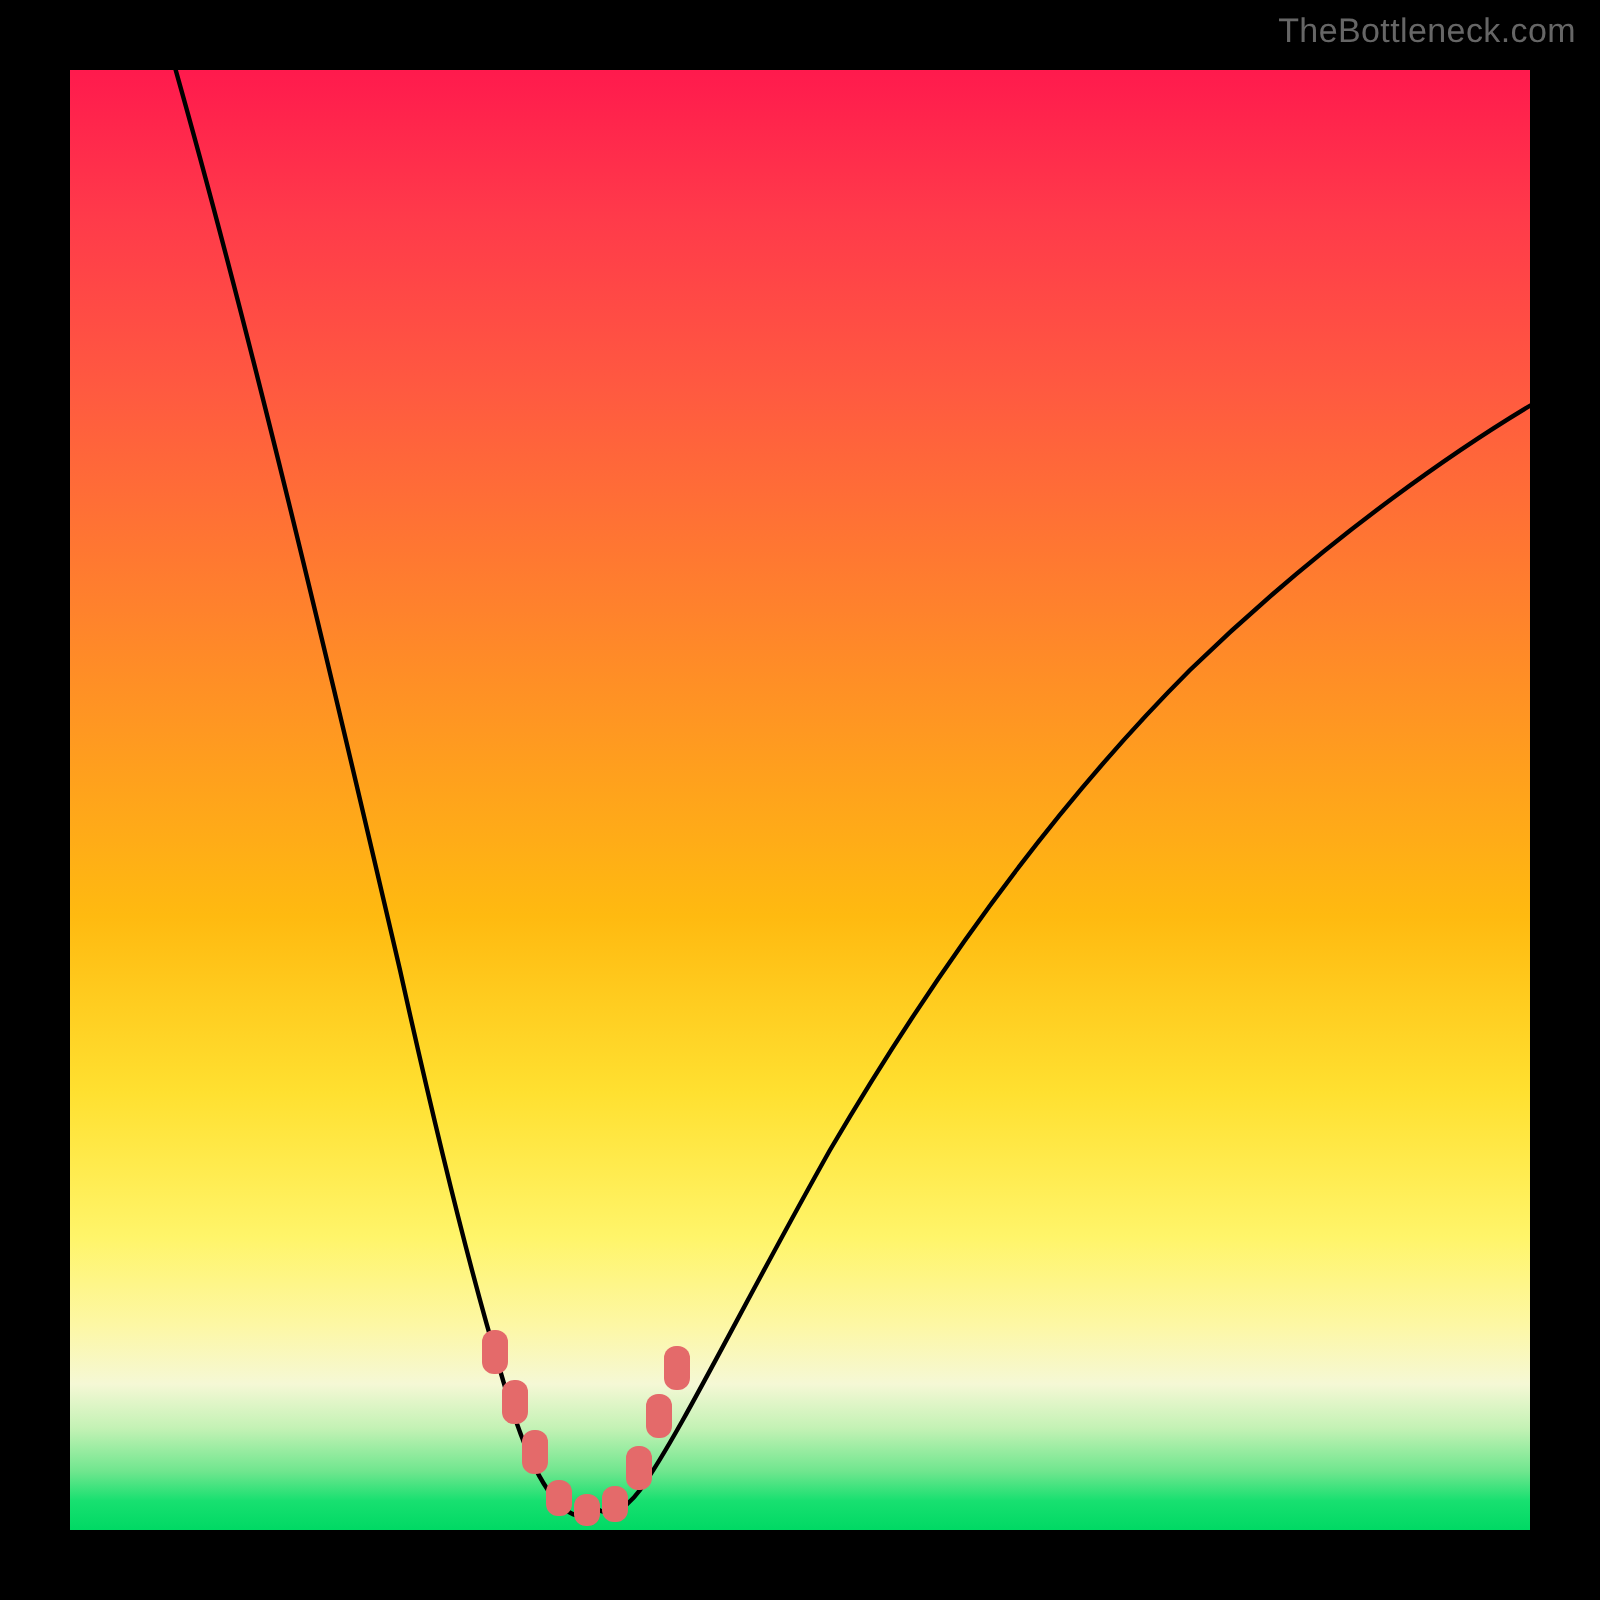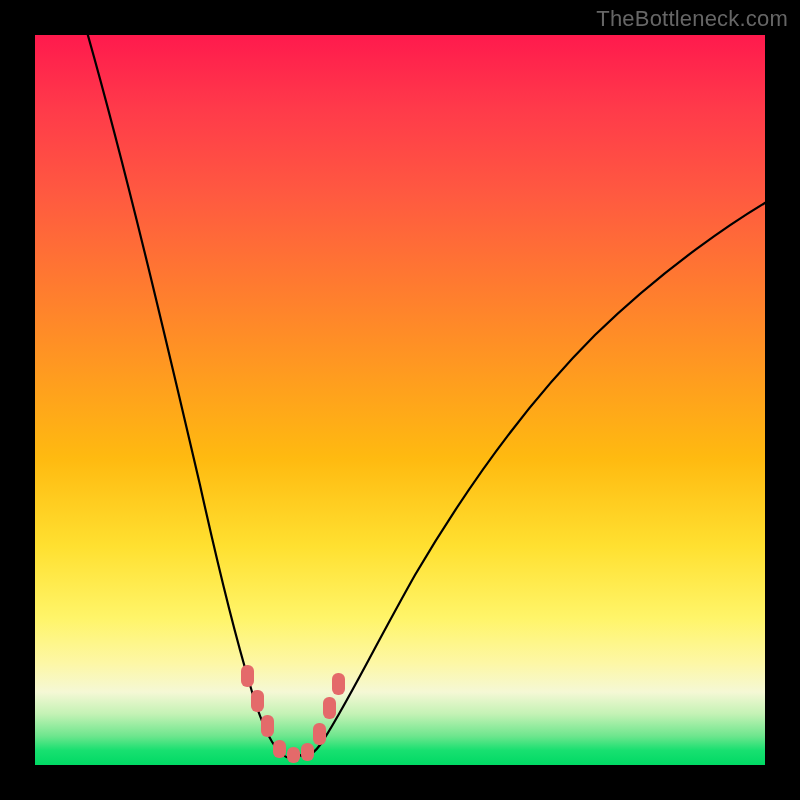--- a/index.html
+++ b/index.html
@@ -46,21 +46,21 @@
       #6fe68e 96%,
       #18e070 98%,
       #00d964 100%
     );
   }
   .watermark {
     position: absolute;
     top: 6px;
     right: 12px;
     color: #666;
-    font-size: 22px;
+    font-size: 17px;
     font-weight: 500;
     letter-spacing: 0.2px;
     user-select: none;
   }
   svg.curves {
     position: absolute;
     inset: 0;
     width: 100%;
     height: 100%;
   }

